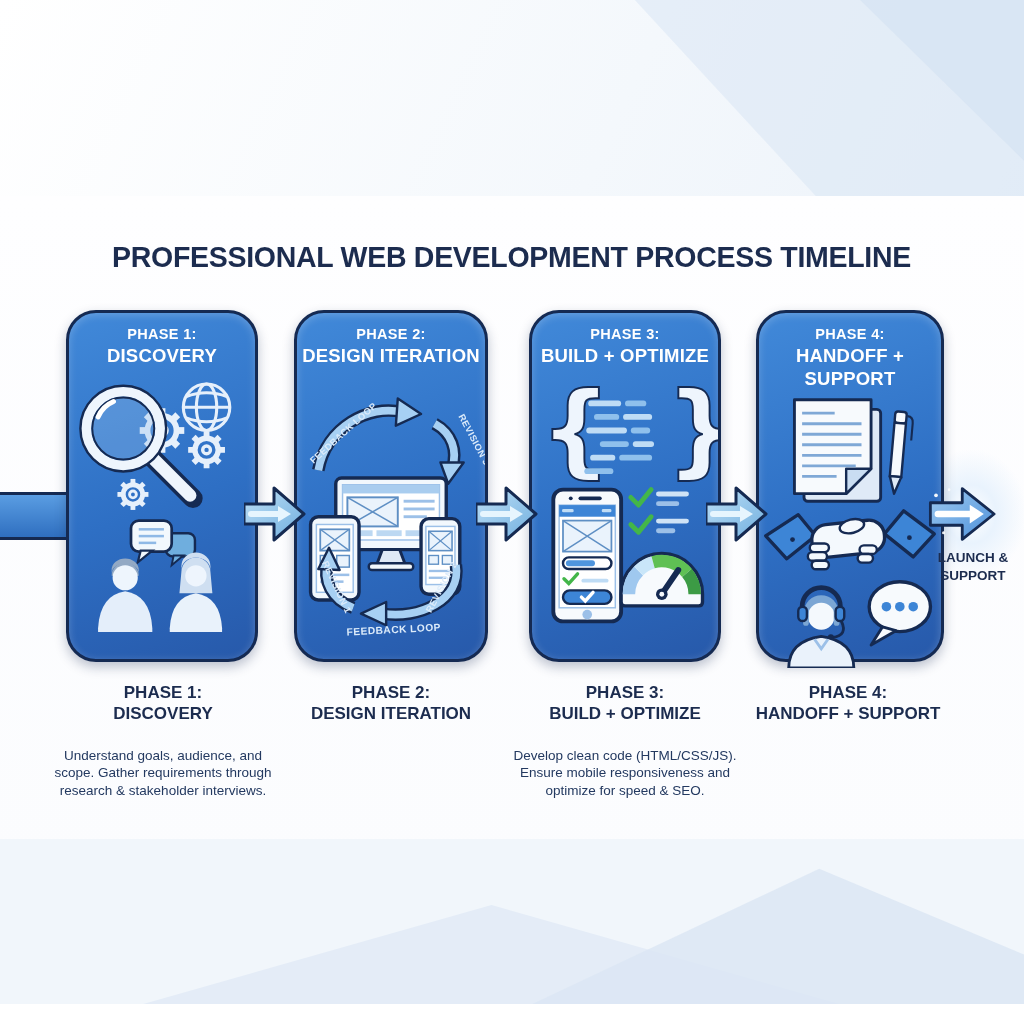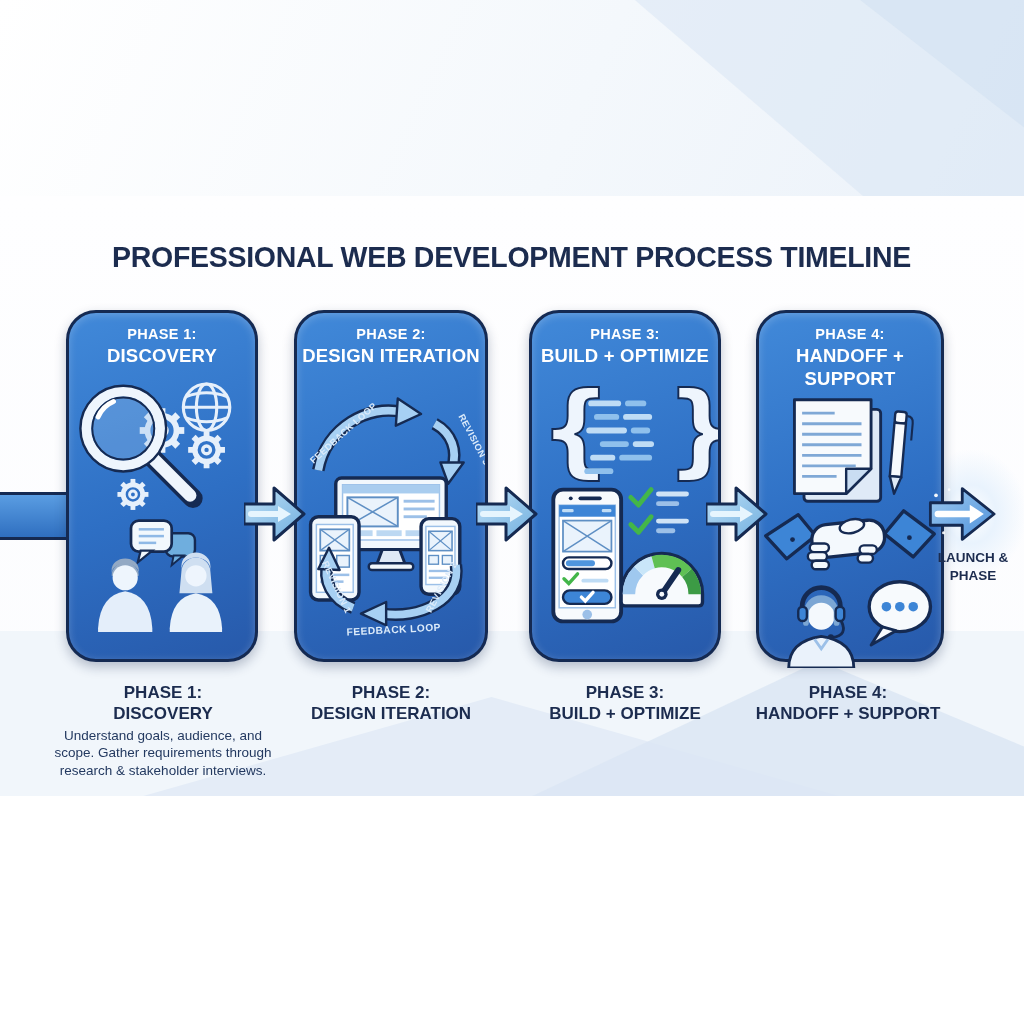--- a/index.html
+++ b/index.html
@@ -1,17 +1,17 @@
 <!DOCTYPE html>
 <html><head>
 <meta charset="utf-8">
 <style>
   html,body{margin:0;padding:0;}
   body{width:1024px;height:1024px;overflow:hidden;font-family:"Liberation Sans","DejaVu Sans",sans-serif;}
-  .canvas{position:relative;width:1024px;height:796px;background:linear-gradient(115deg,#ffffff 0%,#f4f8fc 45%,#e6eef8 100%);overflow:hidden;}
+  .canvas{position:relative;width:1024px;height:1004px;background:linear-gradient(115deg,#ffffff 0%,#f4f8fc 45%,#e6eef8 100%);overflow:hidden;}
   .bg-diag1{position:absolute;inset:0;background:#d9e5f4;clip-path:polygon(62% 0,100% 0,100% 42%);opacity:.55;}
   .bg-diag2{position:absolute;inset:0;background:#cfdff2;clip-path:polygon(84% 0,100% 0,100% 16%);opacity:.5;}
   .bg-band{position:absolute;left:0;top:196px;width:1024px;height:672px;background:linear-gradient(180deg,#fefeff 0%,#fbfcfe 100%);}
   .bg-bottom{position:absolute;left:0;bottom:0;width:1024px;height:165px;background:#f1f6fb;}
   .bg-tri1{position:absolute;inset:0;background:#e4ecf7;clip-path:polygon(14% 100%,48% 40%,82% 100%);}
   .bg-tri2{position:absolute;inset:0;background:#dbe6f4;clip-path:polygon(52% 100%,80% 18%,100% 70%,100% 100%);opacity:.8;}
 
   .title{position:absolute;left:0;top:240px;width:1024px;text-align:center;margin:0;font-size:30px;font-weight:800;color:#1c2c4f;letter-spacing:-.3px;}
   .title span{display:inline-block;transform:scaleX(.95);}
 
@@ -37,21 +37,21 @@
     background:radial-gradient(closest-side,#ffffff 0%,#e9f3fd 45%,rgba(233,243,253,0) 100%);}
   .exit-arrow{position:absolute;left:928px;top:484px;width:76px;height:60px;z-index:3;}
   .launch-label{position:absolute;left:925px;top:549px;width:96px;text-align:center;z-index:3;
     font-size:13.5px;font-weight:800;color:#1c2c4f;line-height:1.3;}
   .launch-label span{display:block;}
 
   .caption{position:absolute;top:682px;width:236px;text-align:center;color:#233960;}
   #cap1{left:45px;} #cap2{left:273px;} #cap3{left:507px;} #cap4{left:730px;}
   .cap-head{font-size:17px;font-weight:800;color:#1c2c4f;line-height:1.25;}
   .cap-head span{display:block;}
-  .caption p{margin:2px 0 0;font-size:13.5px;line-height:1.3;font-weight:500;}
+  .caption p{margin:22px 0 0;font-size:13.5px;line-height:1.3;font-weight:500;}
 
   svg text.loop-label{font-family:"Liberation Sans",sans-serif;font-weight:700;fill:#dcebfa;letter-spacing:.5px;}
 </style>
 </head>
 <body>
 
 <div class="canvas">
   <div class="bg-diag1"></div>
   <div class="bg-diag2"></div>
   <div class="bg-band"></div>
@@ -385,41 +385,42 @@
     <circle cx="6" cy="12" r="2" fill="#ffffff" opacity=".95"></circle>
     <circle cx="14" cy="52" r="1.6" fill="#ffffff" opacity=".9"></circle>
     <circle cx="4" cy="38" r="1.4" fill="#ffffff" opacity=".85"></circle>
     <circle cx="20" cy="6" r="1.4" fill="#ffffff" opacity=".8"></circle>
     <polygon points="0,20 34,20 34,5 68,32 34,59 34,44 0,44" fill="url(#egrad)" stroke="#152a52" stroke-width="3" stroke-linejoin="round"></polygon>
     <line x1="8" y1="32" x2="42" y2="32" stroke="#ffffff" stroke-width="7" stroke-linecap="round"></line>
     <polygon points="42,22 57,32 42,42" fill="#ffffff"></polygon>
   </svg>
   <div class="launch-label">
     <span>LAUNCH &amp;</span>
-    <span>PHASE</span>
+    <span>SUPPORT</span>
   </div>
 
   <div class="caption" id="cap1">
     <div class="cap-head">
       <span>PHASE 1:</span>
       <span>DISCOVERY</span>
     </div>
     <p>Understand goals, audience, and scope. Gather requirements through research &amp; stakeholder interviews.</p>
   </div>
   <div class="caption" id="cap2">
     <div class="cap-head">
       <span>PHASE 2:</span>
       <span>DESIGN ITERATION</span>
     </div>
   </div>
   <div class="caption" id="cap3">
     <div class="cap-head">
       <span>PHASE 3:</span>
       <span>BUILD + OPTIMIZE</span>
     </div>
+    <p>Develop clean code (HTML/CSS/JS). Ensure mobile responsiveness and optimize for speed &amp; SEO.</p>
   </div>
   <div class="caption" id="cap4">
     <div class="cap-head">
       <span>PHASE 4:</span>
       <span>HANDOFF + SUPPORT</span>
     </div>
   </div>
 </div>
 
 </body></html>

